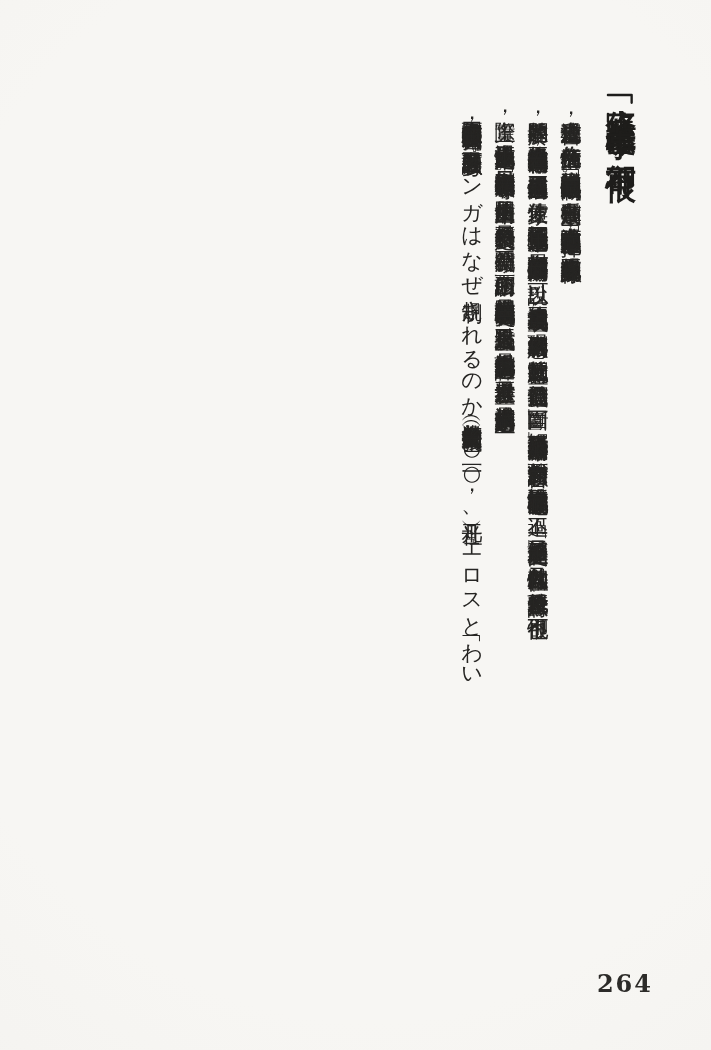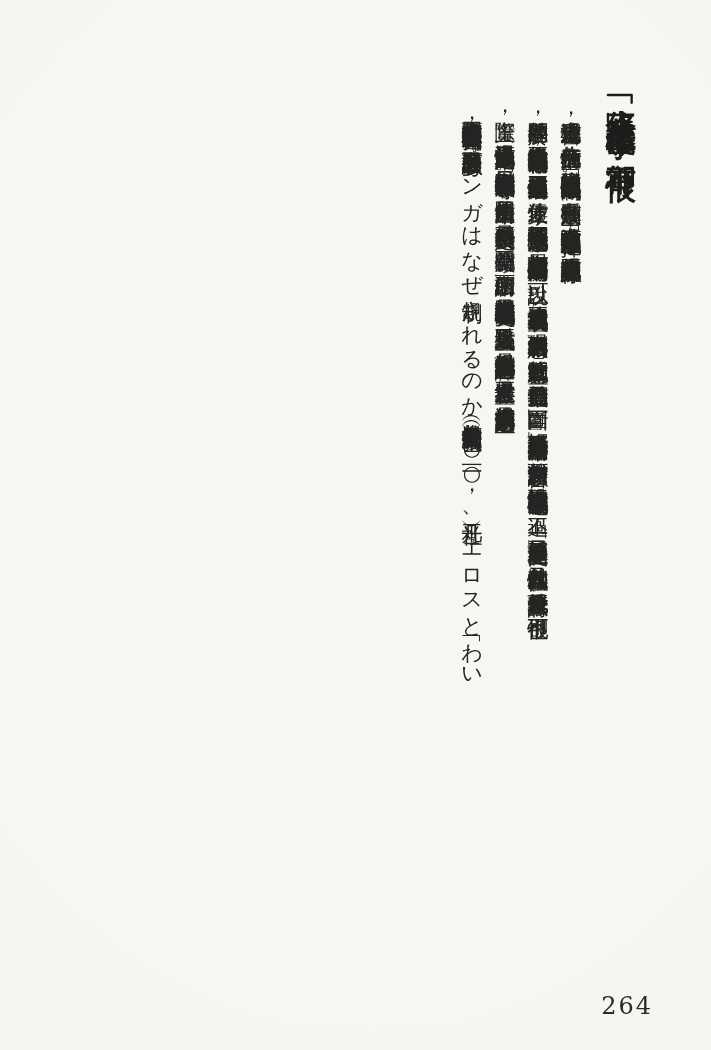--- a/index.html
+++ b/index.html
@@ -41,24 +41,25 @@
     margin: 0;
     font-size: 21px;
     line-height: 33px;
     letter-spacing: 0.4px;
     text-indent: 1em;
     text-align: start;
   }
   .pagenum {
     position: absolute;
     right: 58px;
-    bottom: 30px;
+    bottom: 52px;
     font-size: 24px;
     letter-spacing: 2px;
     color: #2c2b29;
+    font-weight: bold;
   }
 </style>
 </head>
 <body>
 
 <div class="page">
   <div class="vtext">
     <h1 class="title">「修正」雖然礙事，卻不可恨</h1>
     <p class="para">成人漫畫這種書刊，作為色情行業的一種，注定從誕生的那一刻起就必須永遠與性器的「修正」戰鬥。在各種漫畫類別中，唯有成人漫畫作家的手筆會被不問是非地「修正」掉，跟修正有著超過孽緣的兄弟關係。</p>
     <p class="para">棘手的問題在於，修正與成人漫畫雖然是各自位在天秤兩端的存在，但正是因為有性器修正的過程，才逼使作家、編輯們不得不巧妙地連修正也拿來運用，思考如何在被削除的前提下編寫出煽情的場面。可以說，連修正本身也被利用成了一種漫畫表現。表現者受到的管制愈嚴格，反抗它的鬥志就旺盛。前幾章我們已提過，「斷面圖」、「觸手」表現正是由於這種反骨精神才發展出來的；然而對作家和讀者而言，恐怕再也沒有比馬賽克更礙手礙腳的存在了吧？不過，一旦了解「修正」之歷史和理由、以及其方法的個性和性格，就會發現修正雖然討厭，卻也不可恨。</p>

